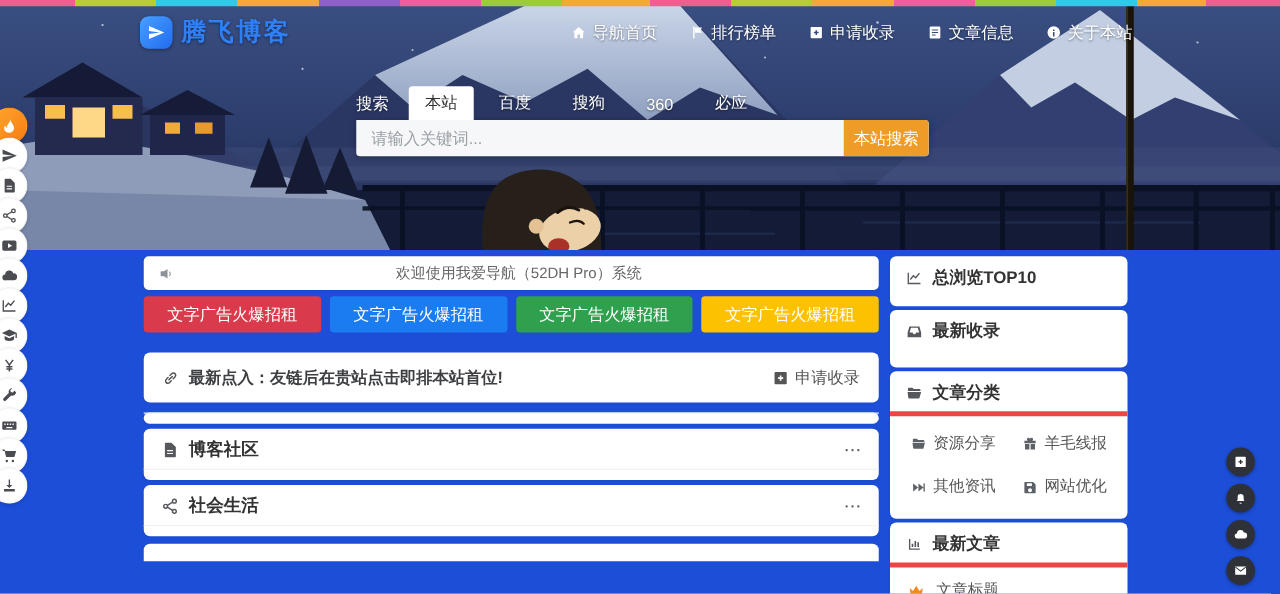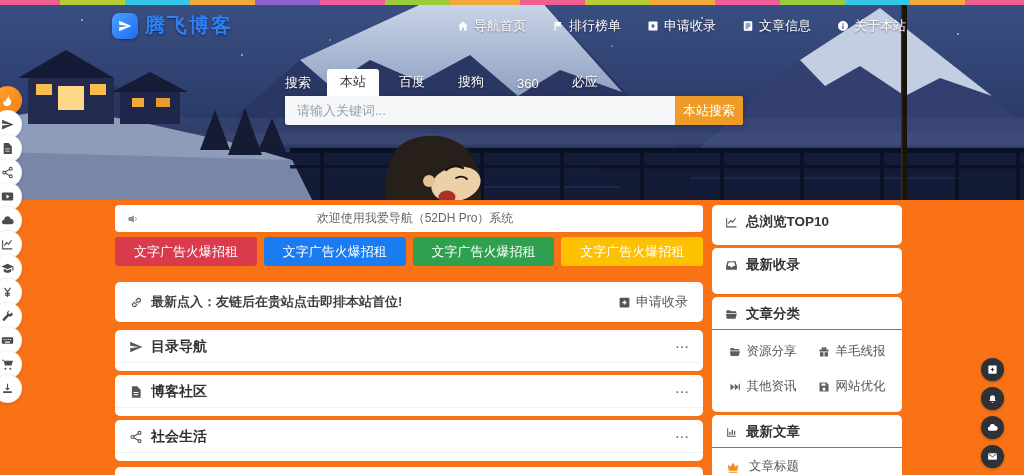--- a/index.html
+++ b/index.html
@@ -1,18 +1,18 @@
 <!DOCTYPE html>
 <html><head>
 <meta charset="utf-8">
 <style>
   * { margin:0; padding:0; box-sizing:border-box; }
   html,body { width:1024px; height:475px; }
   body { font-family:"Liberation Sans","DejaVu Sans",sans-serif; }
-  .page { position:relative; width:1024px; height:475px; background:#f97316; overflow:hidden; }
+  .page { position:relative; width:1024px; height:475px; background:#1d4ed8; overflow:hidden; }
 
   
   .rainbow { position:absolute; top:0; left:0; width:1024px; height:5px; z-index:40;
     background:linear-gradient(90deg,#ec5f8f 0 60px,#b8cc33 60px 125px,#34c7e8 125px 190px,#f2a93b 190px 255px,
     #8e61c8 255px 320px,#ef5fa0 320px 385px,#9ccb3b 385px 450px,#f2a93b 450px 520px,#ec5f8f 520px 585px,
     #b8cc33 585px 650px,#f2a93b 650px 715px,#ef5fa0 715px 780px,#9ccb3b 780px 845px,#34c7e8 845px 910px,
     #f2a93b 910px 965px,#ec5f8f 965px 1024px); }
 
   
   .banner { position:absolute; top:0; left:0; width:1024px; height:200px; overflow:hidden; background:#25335c; }
@@ -78,21 +78,21 @@
   .sec-head .ic { color:#56585e; font-size:14px; }
   .sec-title { flex:1; font-size:14px; font-weight:bold; color:#333; }
   .sec-more { color:#9aa0a6; font-size:13px; cursor:pointer; display:flex; }
   .sec-body { border-top:1px solid #f1f2f4; height:9px; }
   .partial-card { margin-top:6px; height:14px; background:#fff; border-radius:5px 5px 0 0; }
 
   .widget { margin-bottom:3px; }
   .wid-head { display:flex; align-items:center; gap:8px; padding:8px 13px 6px; }
   .wid-head .ic { color:#56585e; font-size:13px; }
   .wid-title { flex:1; font-size:13.5px; font-weight:bold; color:#333; }
-  .wid-body { border-top:1px solid #ef4444; }
+  .wid-body { border-top:4px solid #ef4444; }
   .wid-body.empty-sm { height:8px; border-top:none; }
   .wid-body.empty-md { height:14px; border-top:none; }
   .cat-grid { display:grid; grid-template-columns:1fr 1fr; padding:8px 6px 12px; row-gap:8px; }
   .cat-item { display:flex; align-items:center; justify-content:center; gap:6px; font-size:12.5px; color:#555;
     cursor:pointer; padding:5px 0; }
   .cat-item .ic { color:#5d6066; font-size:12px; }
   .article-item { display:flex; align-items:center; gap:9px; padding:10px 14px; font-size:12.5px; color:#555;
     cursor:pointer; }
   .article-item .ic { font-size:14px; }
 
@@ -403,33 +403,20 @@
           <span class="ic">
               <svg viewBox="0 0 24 24" aria-hidden="true">
                 <path fill="currentColor" fill-rule="evenodd" d="M4.5 3h15A1.5 1.5 0 0 1 21 4.5v15a1.5 1.5 0 0 1-1.5 1.5h-15A1.5 1.5 0 0 1 3 19.5v-15A1.5 1.5 0 0 1 4.5 3zm6.3 5.2v2.6H8.2v2.4h2.6v2.6h2.4v-2.6h2.6v-2.4h-2.6V8.2z"></path>
               </svg>
             </span>
           <span>申请收录</span>
         </span>
       </div>
 
       <div class="card section-card first">
-        <div class="sec-head">
-          <span class="ic">
-              <svg viewBox="0 0 24 24" aria-hidden="true">
-                <path fill="currentColor" d="M2 21L23 12 2 3v7l15 2-15 2z"></path>
-              </svg>
-            </span>
-          <span class="sec-title">目录导航</span>
-          <span class="sec-more ic">
-              <svg viewBox="0 0 24 24" aria-hidden="true">
-                <path fill="currentColor" d="M4 10.5a1.6 1.6 0 1 1 0 3.2 1.6 1.6 0 0 1 0-3.2zm8 0a1.6 1.6 0 1 1 0 3.2 1.6 1.6 0 0 1 0-3.2zm8 0a1.6 1.6 0 1 1 0 3.2 1.6 1.6 0 0 1 0-3.2z"></path>
-              </svg>
-            </span>
-        </div>
         <div class="sec-body"></div>
       </div>
 
       <div class="card section-card">
         <div class="sec-head">
           <span class="ic">
               <svg viewBox="0 0 24 24" aria-hidden="true">
                 <path fill="currentColor" fill-rule="evenodd" d="M6 2h8l6 6v13a1 1 0 0 1-1 1H6a1 1 0 0 1-1-1V3a1 1 0 0 1 1-1zm2 10h8v1.6H8zm0 4h8v1.6H8z"></path>
               </svg>
             </span>

